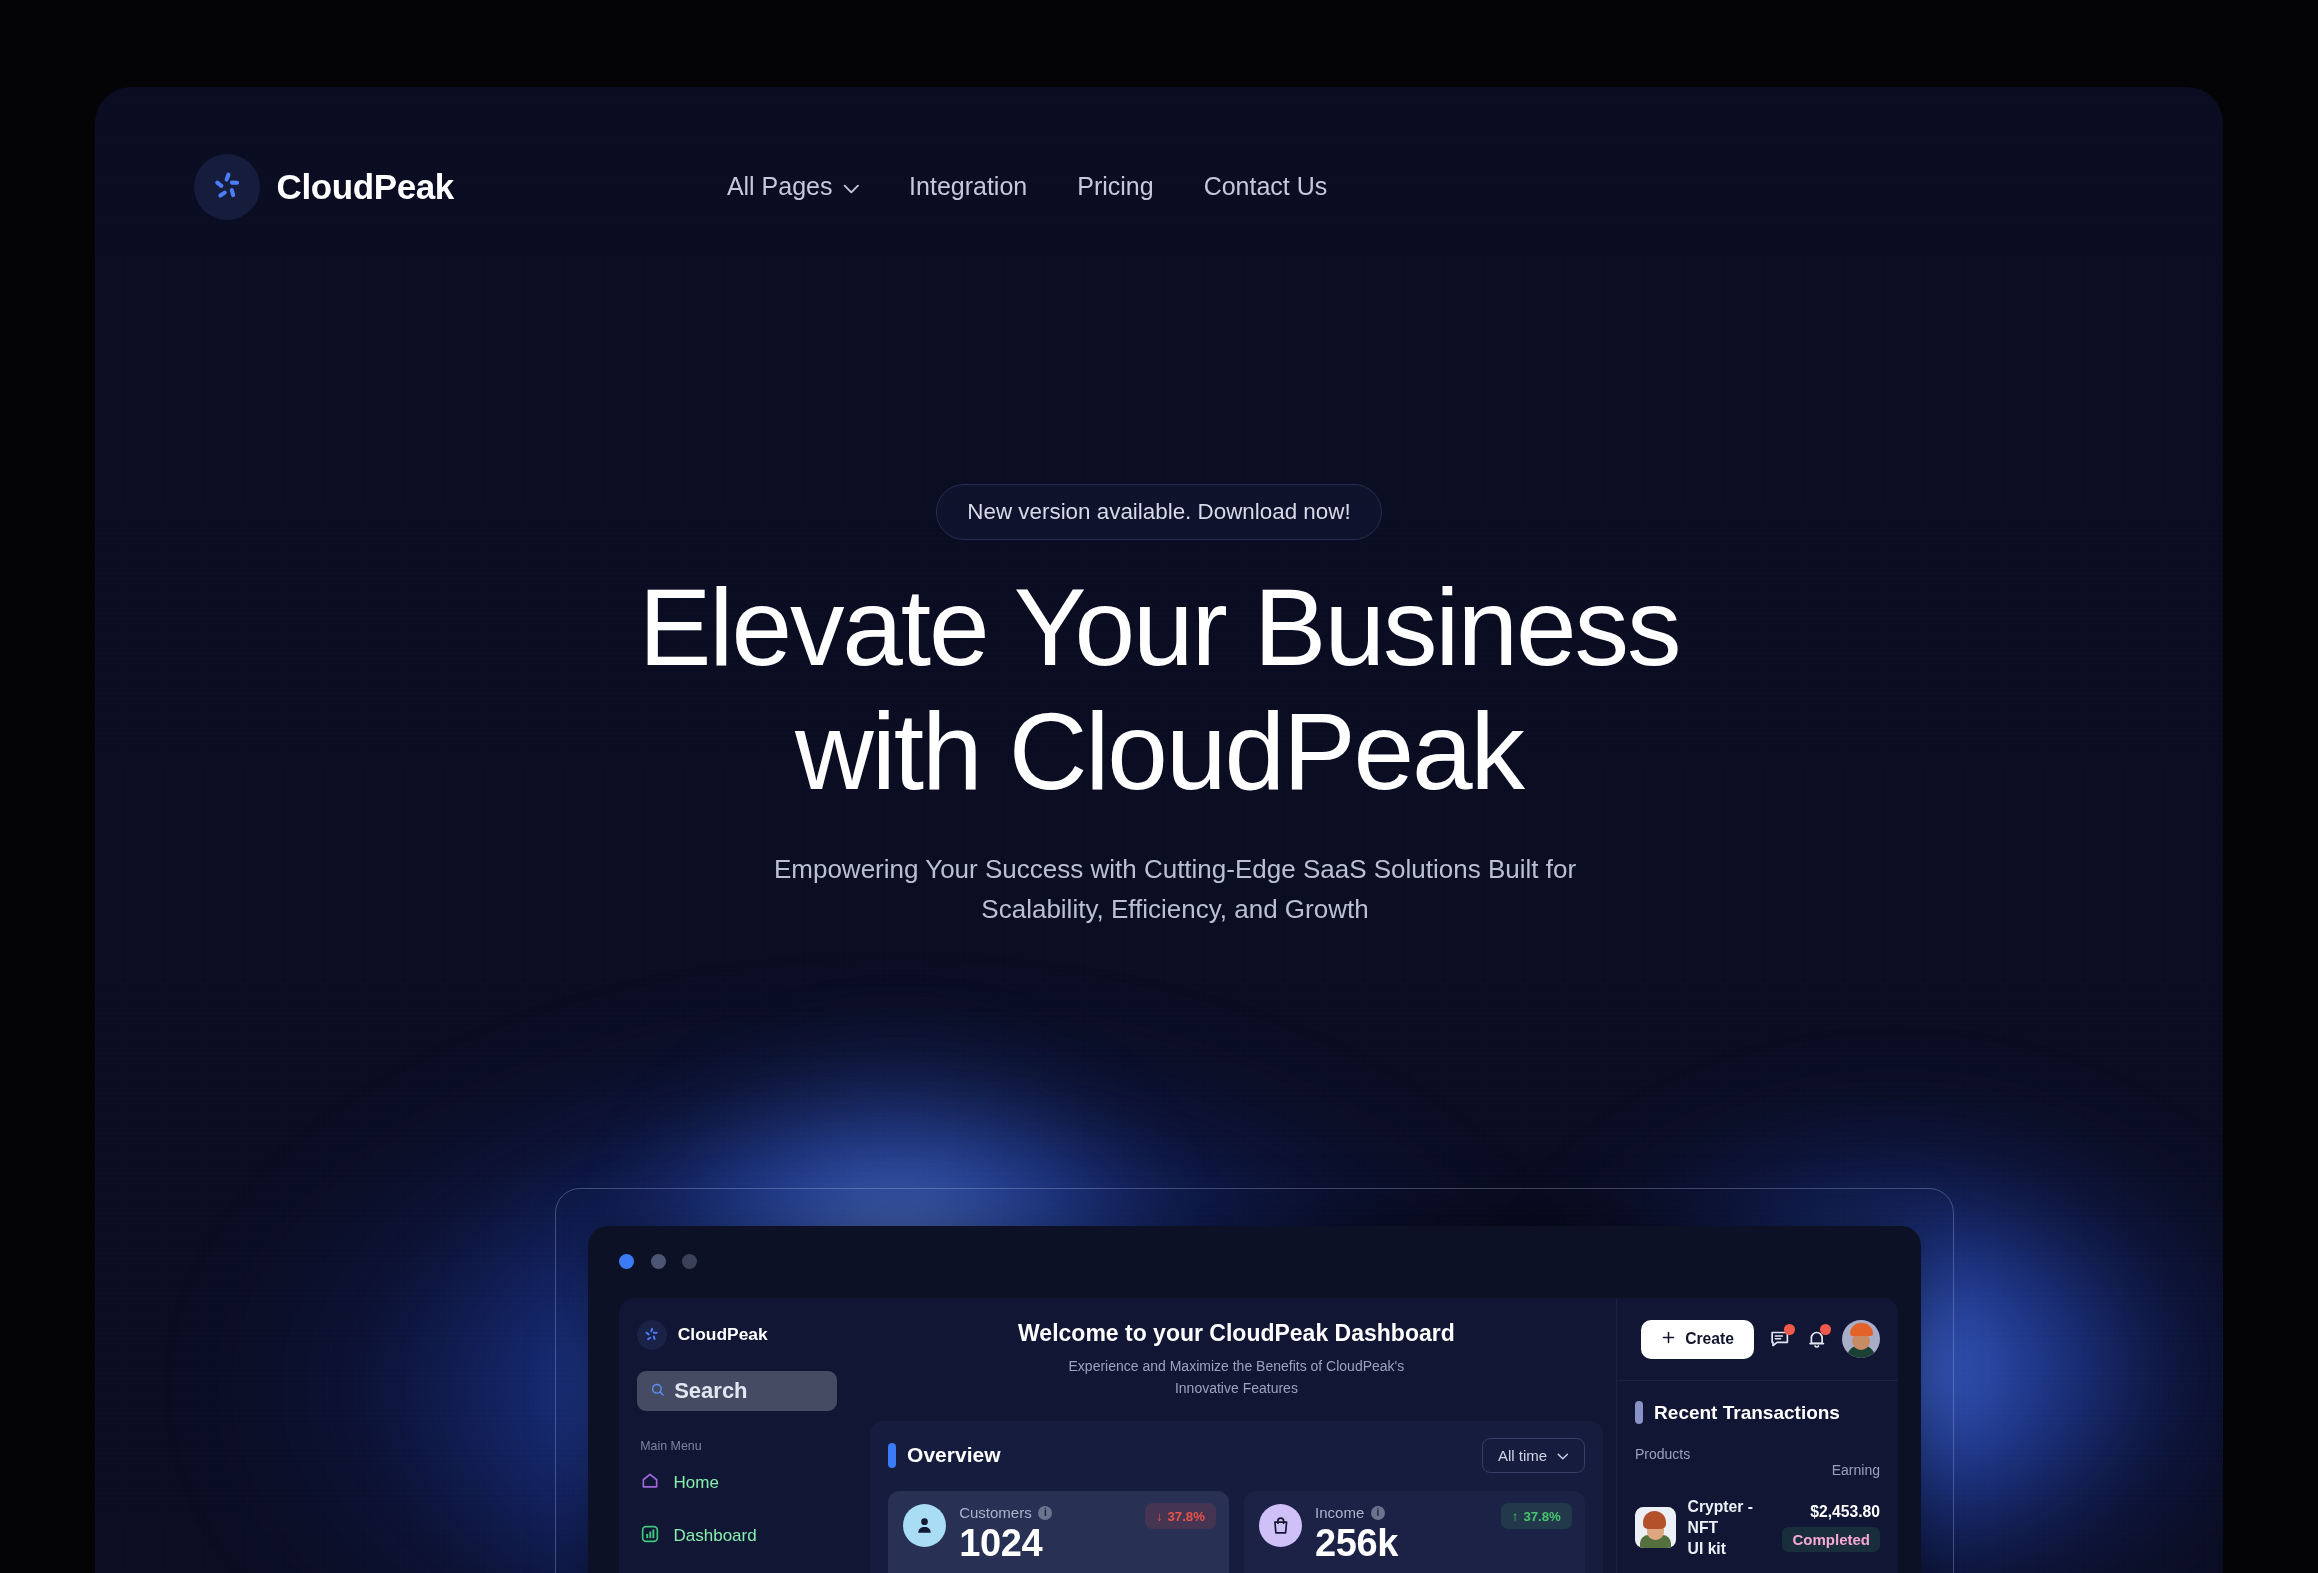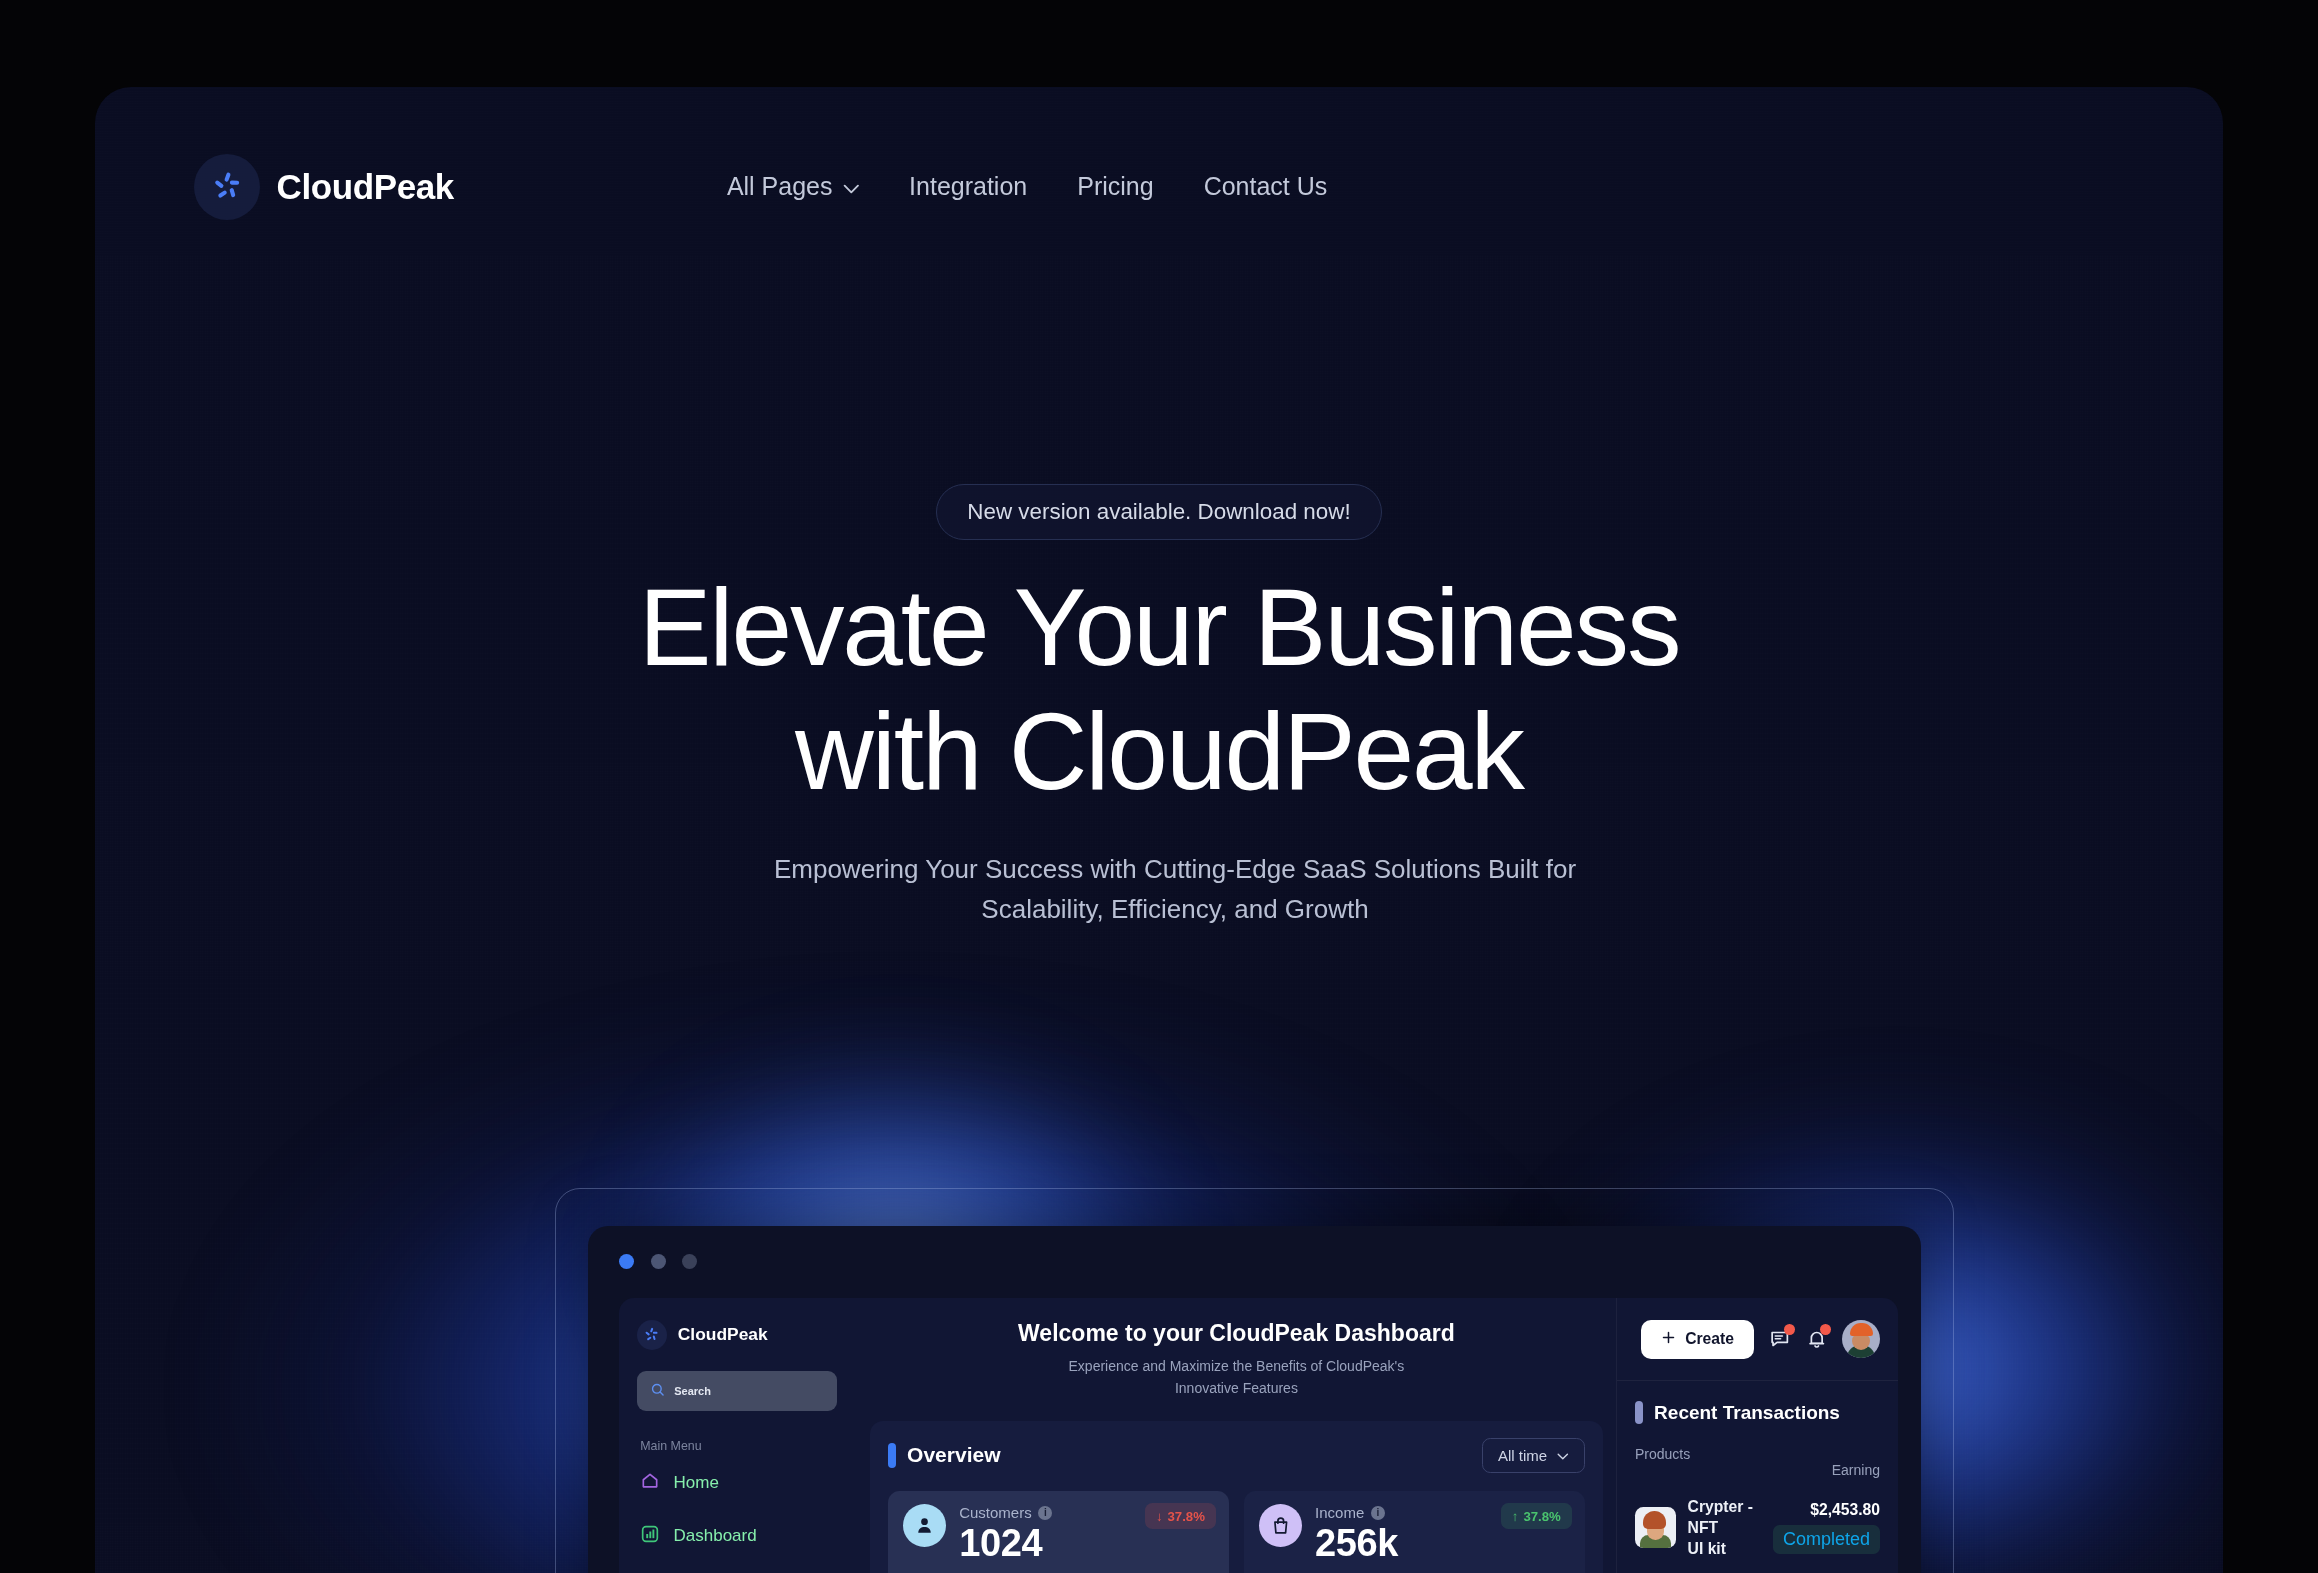--- a/index.html
+++ b/index.html
@@ -218,21 +218,21 @@
     display: flex; align-items: center; justify-content: center;
   }
   .side-name { color: #fff; font-size: 17.4px; font-weight: 700; }
   .search {
     display: flex; align-items: center; gap: 8.3px;
     height: 40px; padding: 0 13.2px;
     background: #444b63;
     border-radius: 9px;
     margin-bottom: 28px;
   }
-  .search-txt { color: #e3e7f1; font-size: 11px; font-weight: 600; }
+  .search-txt { color: #e3e7f1; font-size: 22px; font-weight: 600; }
   .menu-label { color: #7c849e; font-size: 12.4px; margin-bottom: 18px; padding-left: 3.3px; }
   .menu-item { display: flex; align-items: center; gap: 13.2px; margin-bottom: 30px; padding-left: 3.3px; cursor: pointer; }
   .menu-item span.lbl { color: #86efac; font-size: 17px; }
 
   
   .main { flex: 1; padding: 21.5px 13.2px 0 15px; min-width: 0; }
   .welcome { text-align: center; color: #fff; font-size: 23px; font-weight: 700; }
   .welcome-sub { text-align: center; color: #9aa3bd; font-size: 14px; line-height: 1.6; margin-top: 8.3px; }
 
   .overview-card {
@@ -307,22 +307,22 @@
   }
   .th-hair { position: absolute; left: 8.3px; top: 4.1px; width: 23px; height: 18px; border-radius: 11.6px 11.6px 5px 5px; background: #b3522a; }
   .th-skin { position: absolute; left: 11.6px; top: 13.2px; width: 17.4px; height: 20px; border-radius: 8.3px; background: #dda77f; }
   .th-shirt { position: absolute; left: 5px; bottom: 0; width: 31px; height: 13.2px; border-radius: 8.3px 8.3px 0 0; background: #55703f; }
   .rt-name { color: #edf0f7; font-size: 15.7px; font-weight: 700; line-height: 1.35; }
   .rt-right { margin-left: auto; text-align: right; }
   .rt-amt { color: #fff; font-size: 15.7px; font-weight: 700; }
   .status {
     display: inline-block; margin-top: 5.8px;
     padding: 4.1px 10px; border-radius: 6.6px;
-    background: rgba(74,196,110,0.14); color: #0ea5e9;
-    font-size: 18px; font-weight: 400;
+    background: rgba(74,196,110,0.14); color: #f9a8d4;
+    font-size: 15px; font-weight: 700;
   }
 </style>
 </head>
 <body>
 
 <div class="page-shell">
 
   <div class="glow-main"></div>
   <div class="glow-right"></div>
   <div class="glow-core"></div>

